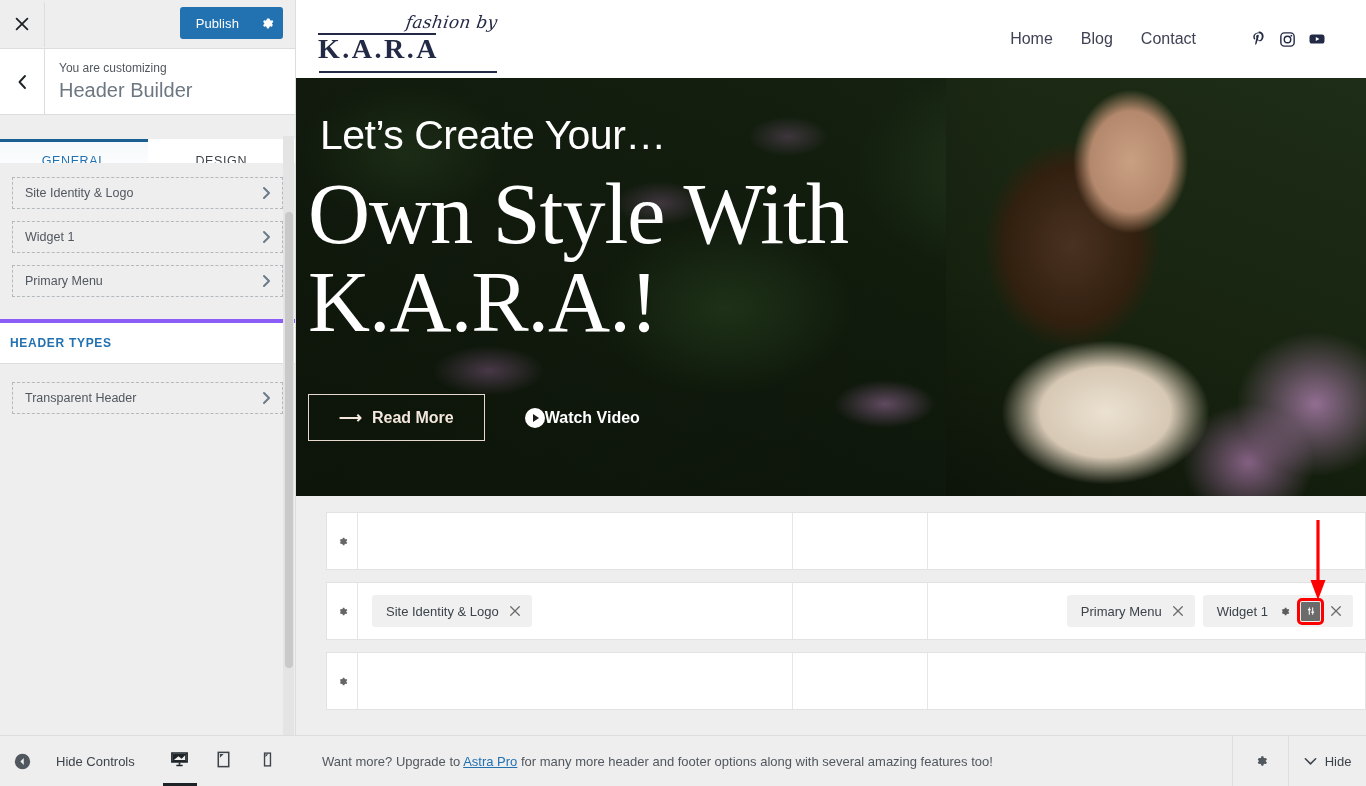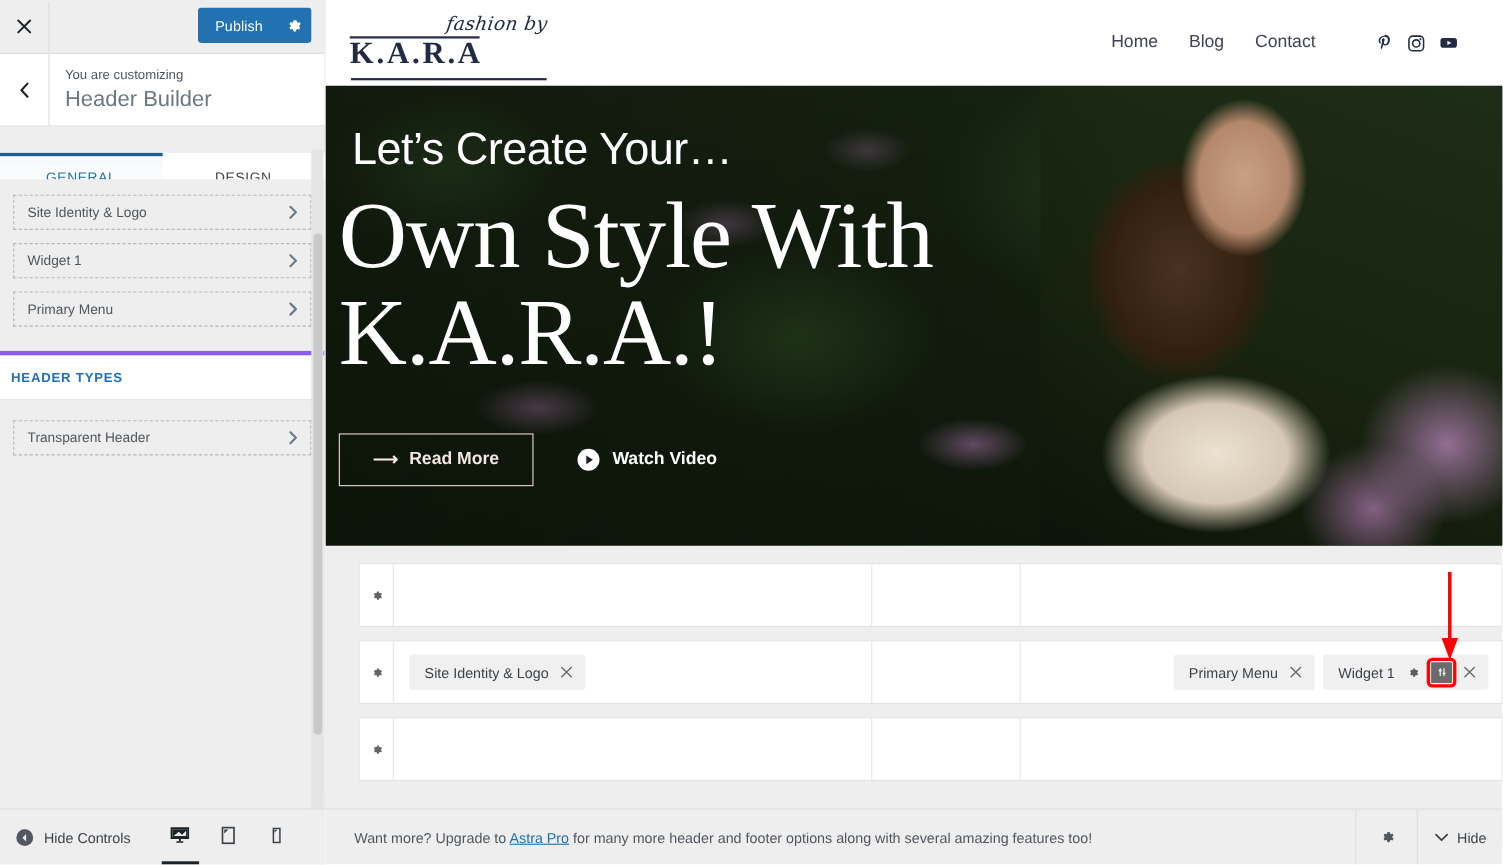--- a/index.html
+++ b/index.html
@@ -123,21 +123,21 @@
   }
 
   
   .cz-footer {
     position: absolute; left: 0; bottom: 0;
     width: 296px; height: 51px;
     background: #eee; border-top: 1px solid #ddd;
     display: flex; align-items: center;
   }
   .cz-hide {
-    display: flex; align-items: center; gap: 9px;
+    display: flex; align-items: center; gap: 25px;
     padding-left: 14px; cursor: pointer;
   }
   .cz-hide-ico { color: #50575e; display: flex; }
   .cz-hide-label { font-size: 13px; color: #3c434a; }
   .cz-devices { display: flex; align-items: center; margin-left: 28px; gap: 10px; }
   .cz-dev {
     width: 34px; height: 50px;
     display: flex; align-items: center; justify-content: center;
     color: #3c434a; cursor: pointer;
     border-bottom: 3px solid transparent;
@@ -236,21 +236,21 @@
   }
   .hero-actions { display: flex; align-items: center; gap: 40px; margin-top: 48px; }
   .btn-readmore {
     border: 1px solid #e8d9cf;
     padding: 13px 30px;
     display: flex; align-items: center; gap: 10px;
     cursor: pointer;
   }
   .btn-readmore span { color: #f3e7de; font-size: 16px; font-weight: 700; }
   .btn-readmore .arw { color: #f3e7de; font-size: 16px; }
-  .btn-watch { display: flex; align-items: center; gap: 12px; cursor: pointer; }
+  .btn-watch { display: flex; align-items: center; cursor: pointer; }
   .btn-watch .play {
     width: 20px; height: 20px; border-radius: 50%;
     background: #fff; display: flex; align-items: center; justify-content: center;
   }
   .btn-watch .play i {
     width: 0; height: 0; border-left: 6px solid #1a1a1a;
     border-top: 4px solid transparent; border-bottom: 4px solid transparent;
     margin-left: 2px; display: block;
   }
   .btn-watch span { color: #fff; font-size: 16px; font-weight: 700; }

